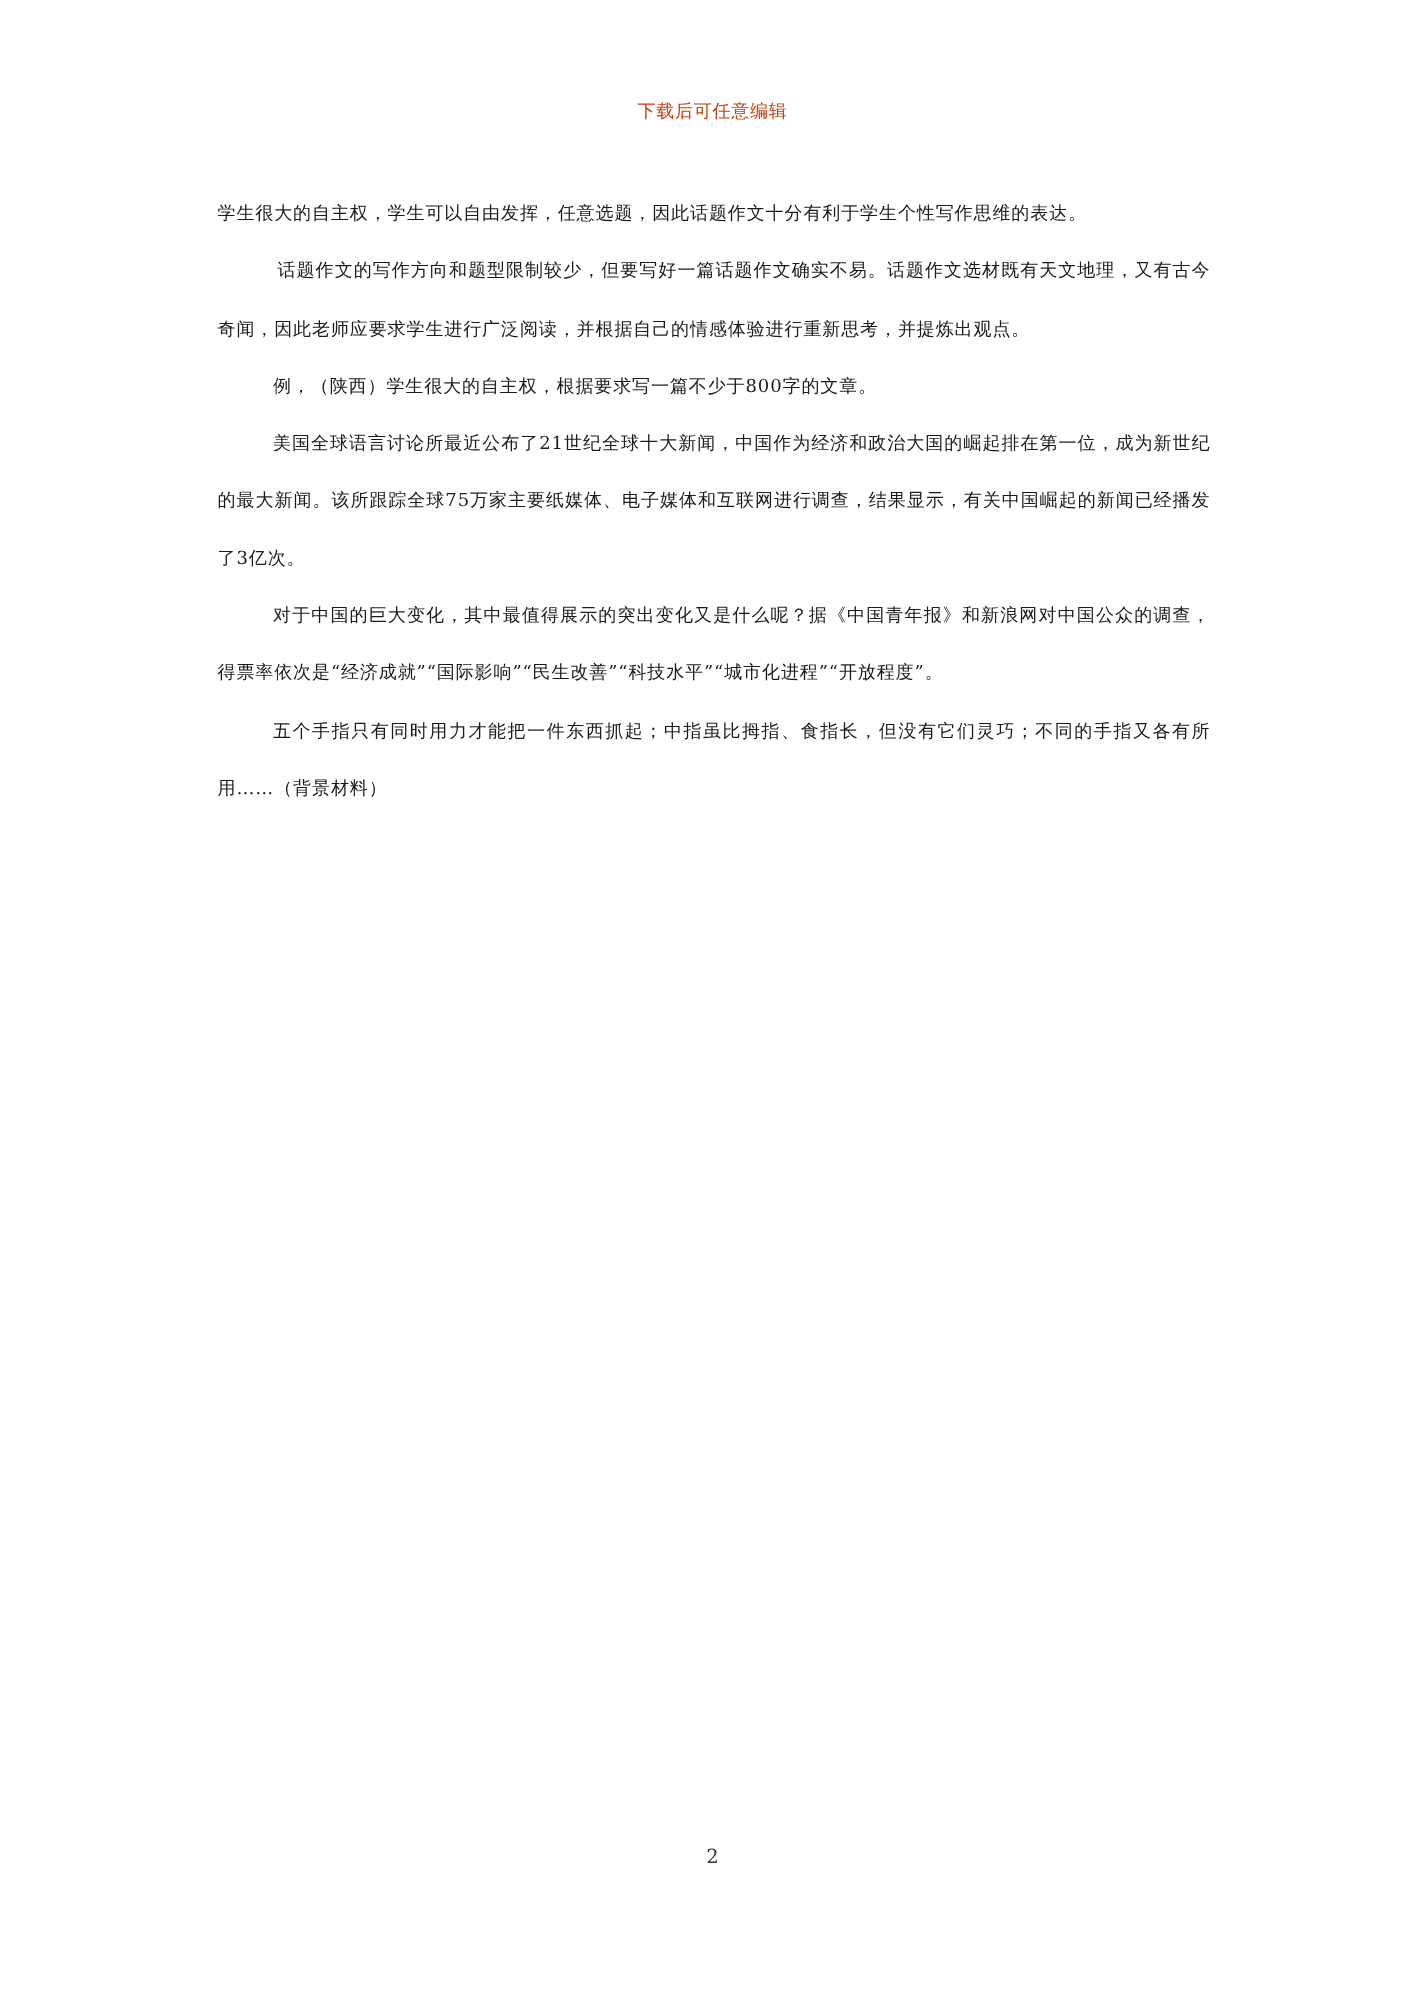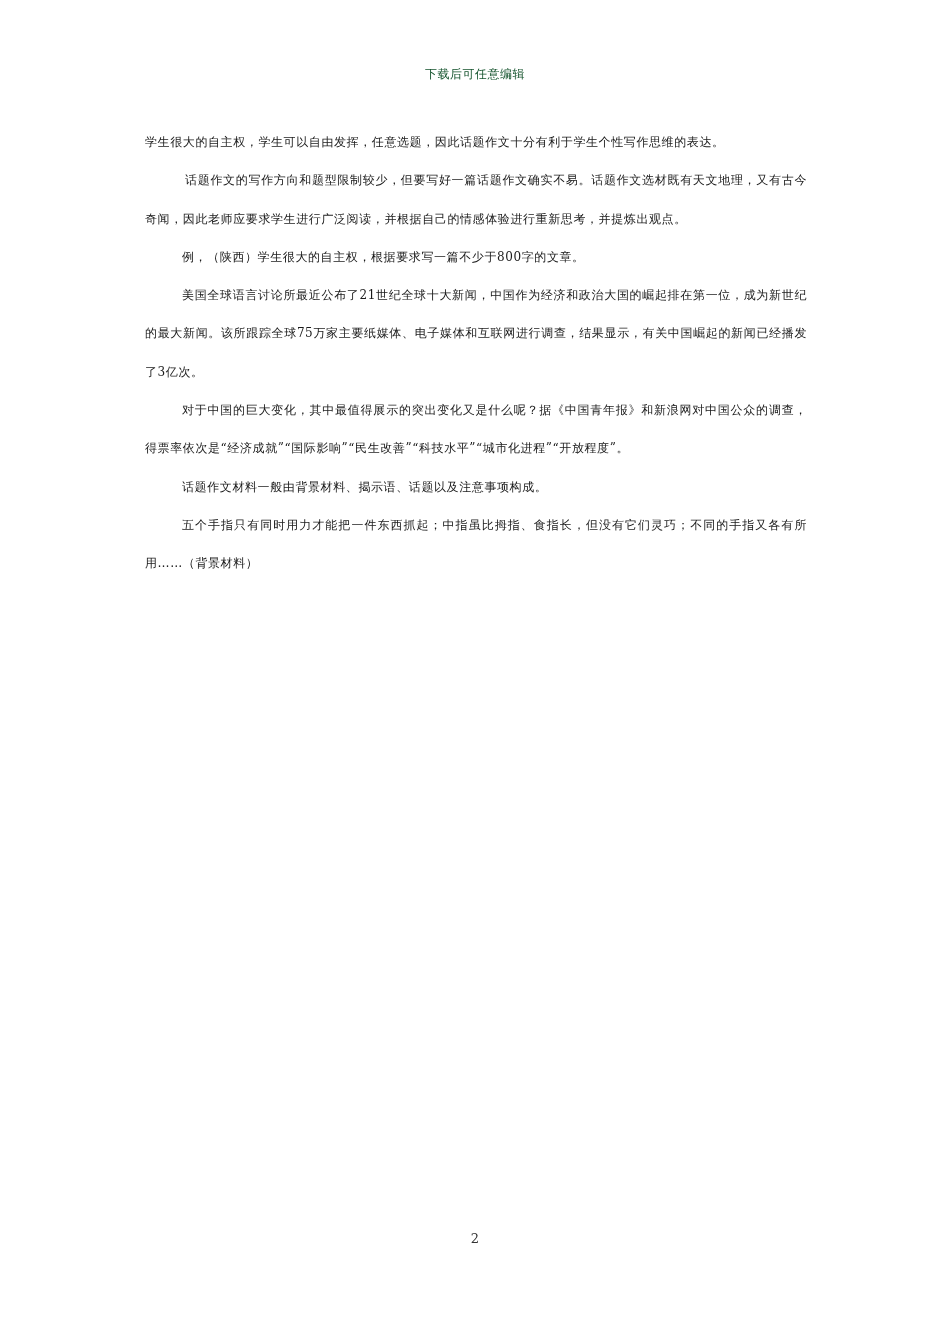--- a/index.html
+++ b/index.html
@@ -15,21 +15,21 @@
       font-family: "DejaVu Serif", "Liberation Serif", serif;
       color: #1a1a1a;
     }
     .page-header {
       position: absolute;
       top: 66px;
       left: 0;
       width: 950px;
       text-align: center;
       font-size: 12px;
-      color: #14532d;
+      color: #c2410c;
       letter-spacing: 0.5px;
     }
     .content {
       position: absolute;
       top: 123px;
       left: 145px;
       width: 662px;
     }
     .para {
       margin: 0;
@@ -59,17 +59,16 @@
 <body>
 
 <div class="page-header">下载后可任意编辑</div>
 
 <div class="content">
   <p class="para">学生很大的自主权，学生可以自由发挥，任意选题，因此话题作文十分有利于学生个性写作思维的表达。</p>
   <p class="para indent-extra">话题作文的写作方向和题型限制较少，但要写好一篇话题作文确实不易。话题作文选材既有天文地理，又有古今奇闻，因此老师应要求学生进行广泛阅读，并根据自己的情感体验进行重新思考，并提炼出观点。</p>
   <p class="para indent">例，（陕西）学生很大的自主权，根据要求写一篇不少于800字的文章。</p>
   <p class="para indent">美国全球语言讨论所最近公布了21世纪全球十大新闻，中国作为经济和政治大国的崛起排在第一位，成为新世纪的最大新闻。该所跟踪全球75万家主要纸媒体、电子媒体和互联网进行调查，结果显示，有关中国崛起的新闻已经播发了3亿次。</p>
   <p class="para indent">对于中国的巨大变化，其中最值得展示的突出变化又是什么呢？据《中国青年报》和新浪网对中国公众的调查，得票率依次是“经济成就”“国际影响”“民生改善”“科技水平”“城市化进程”“开放程度”。</p>
-  <p class="para indent">话题作文材料一般由背景材料、揭示语、话题以及注意事项构成。</p>
   <p class="para indent">五个手指只有同时用力才能把一件东西抓起；中指虽比拇指、食指长，但没有它们灵巧；不同的手指又各有所用……（背景材料）</p>
 </div>
 
 <div class="page-number">2</div>
 
 </body></html>

